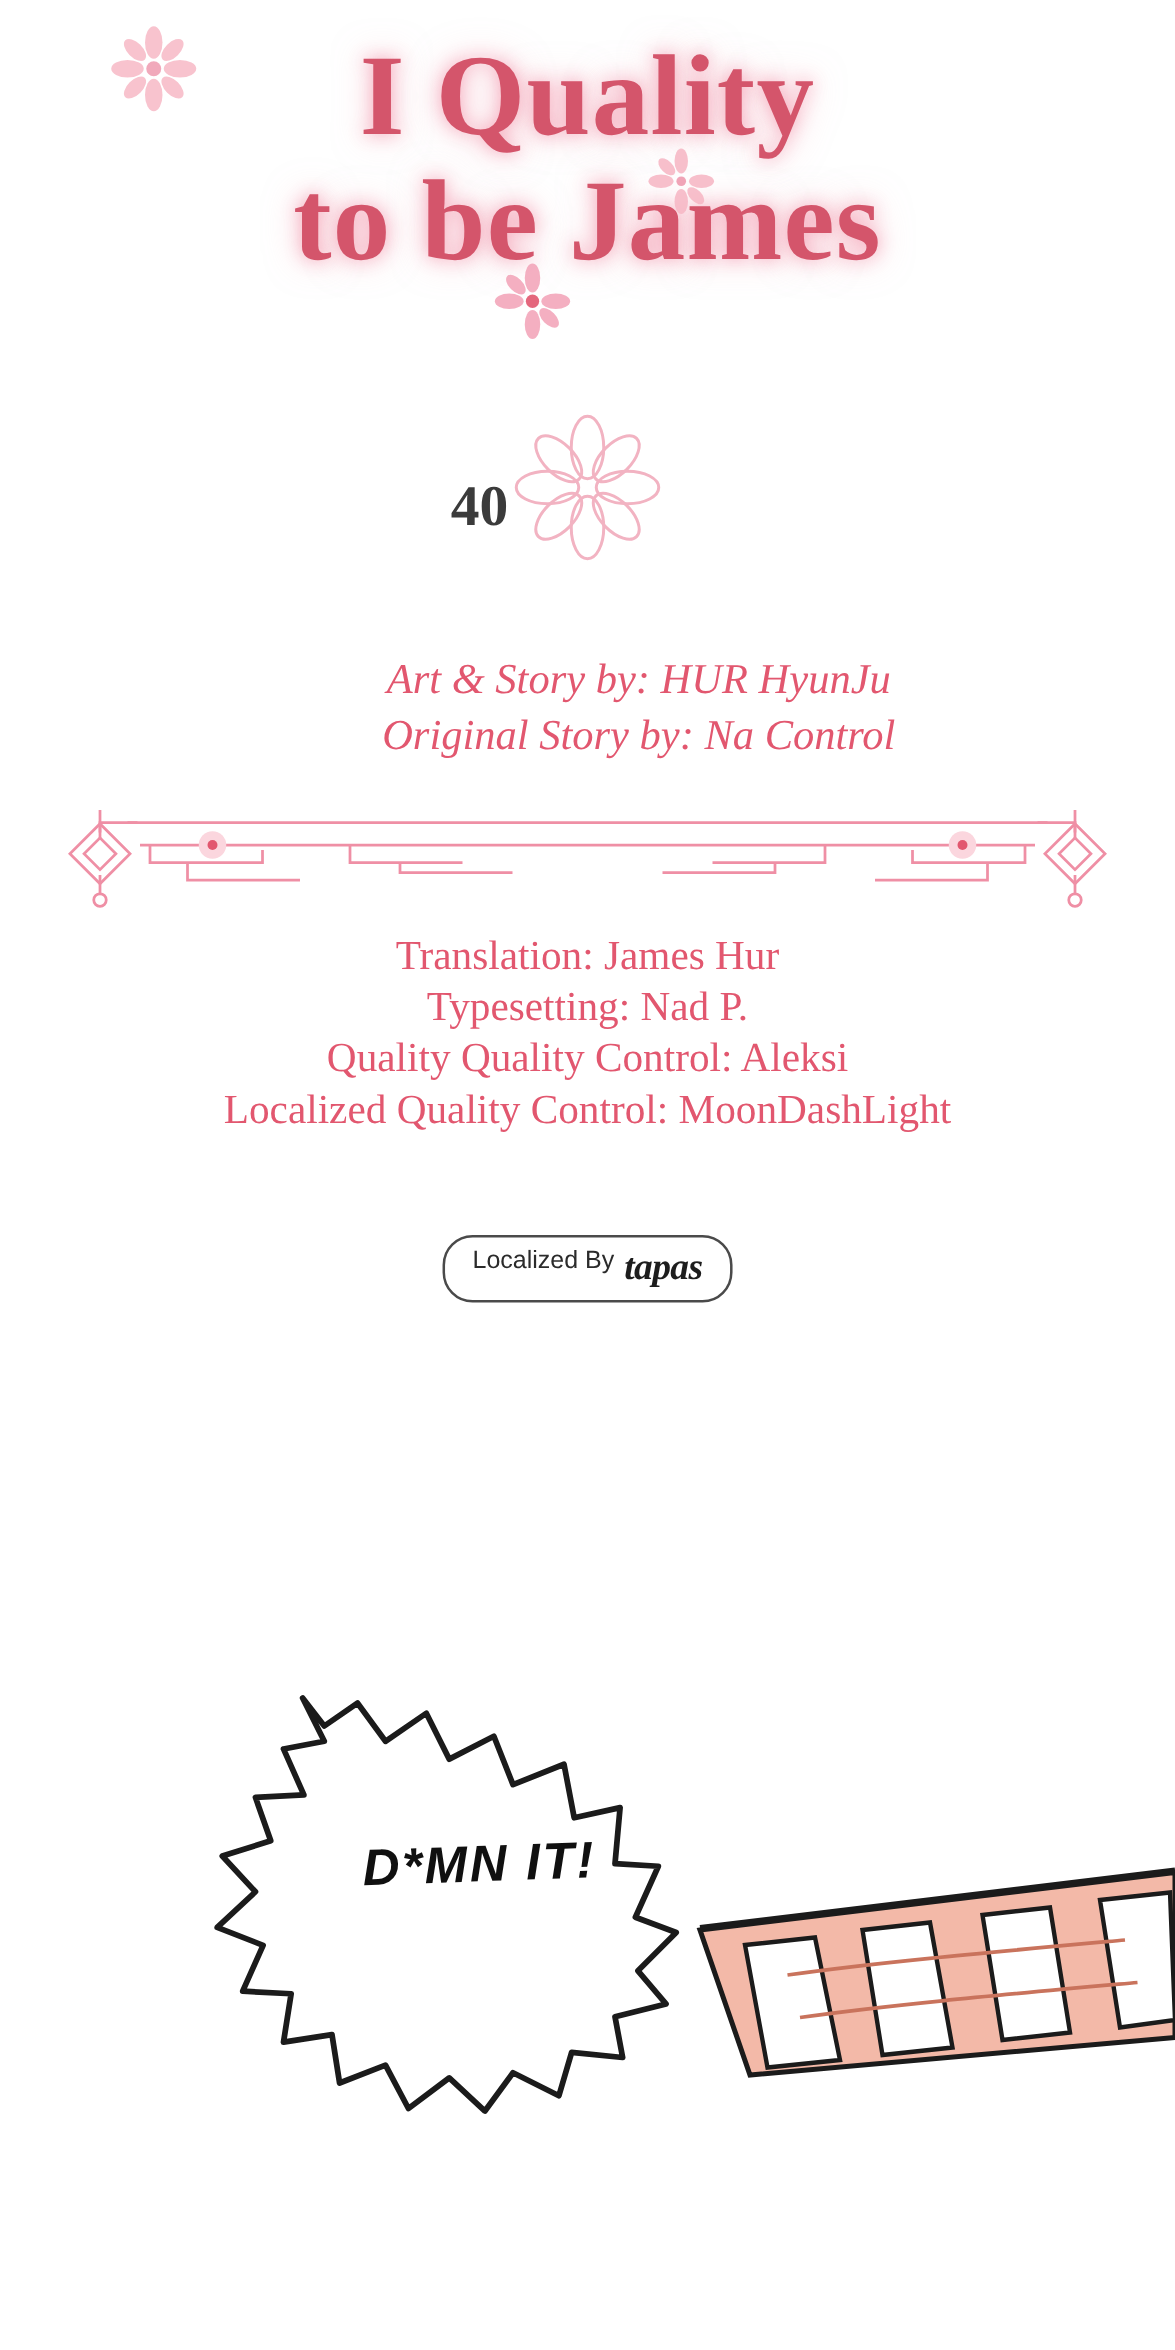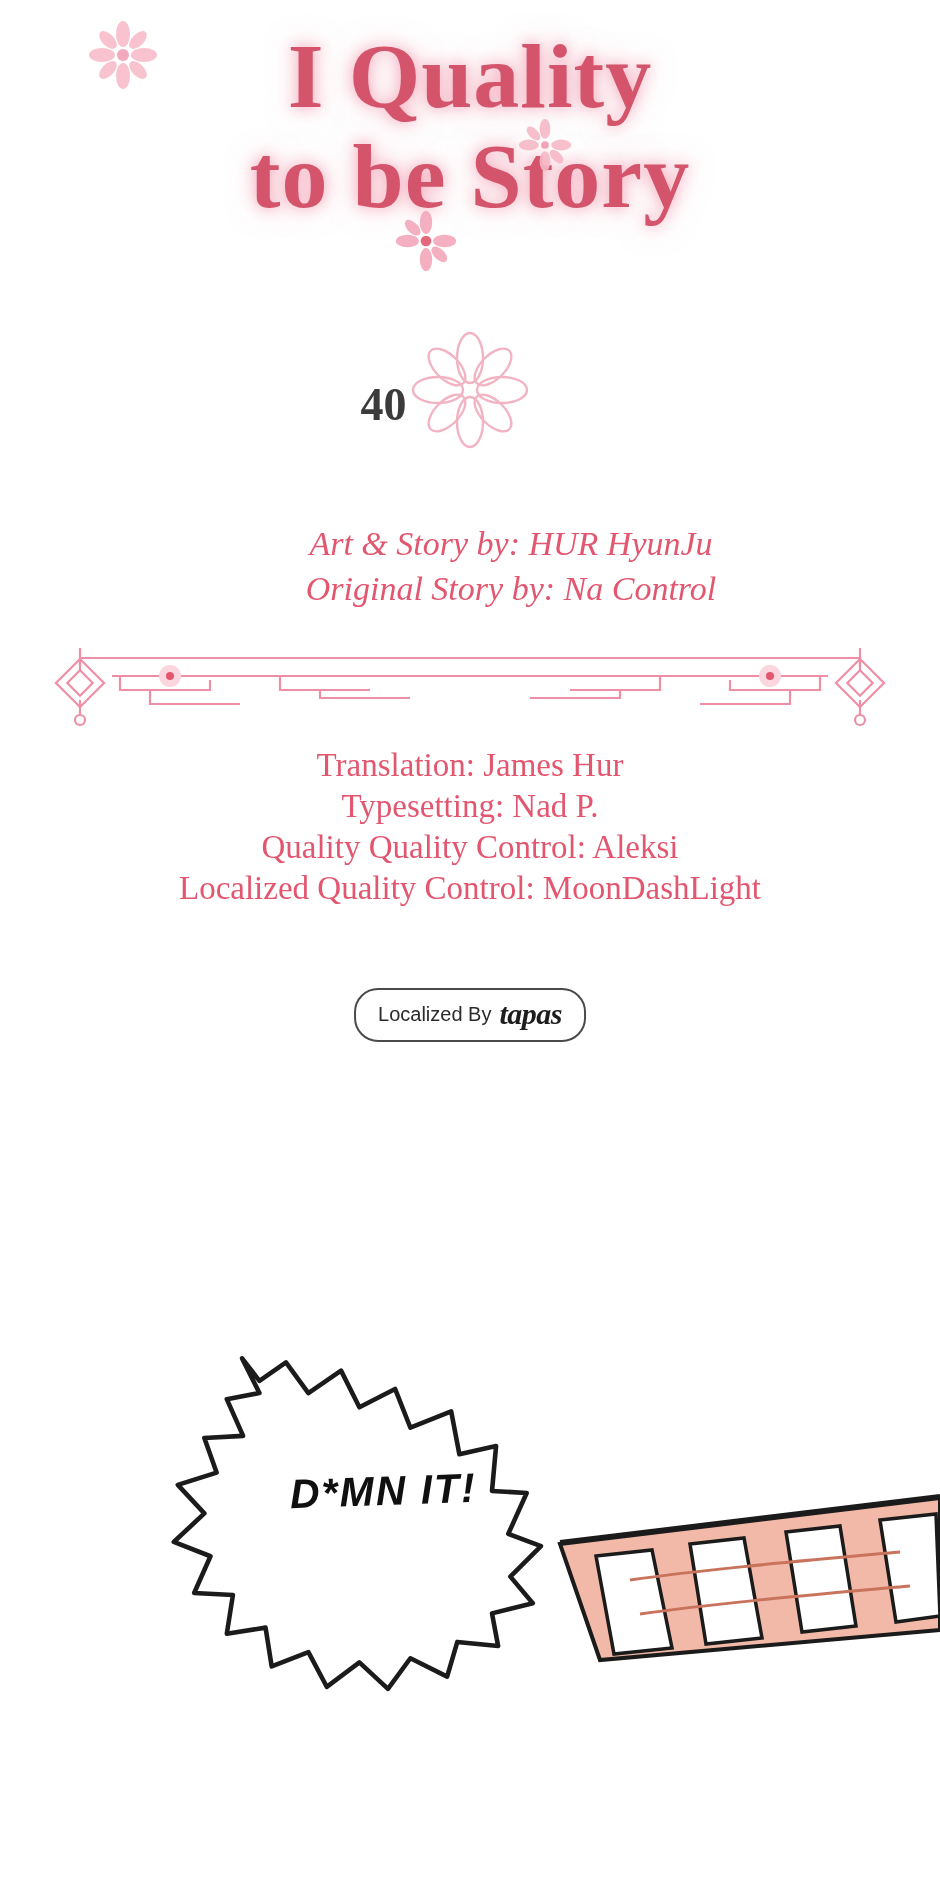--- a/index.html
+++ b/index.html
@@ -120,21 +120,21 @@
   
   .localized-badge {
     position: absolute;
     top: 988px;
     left: 50%;
     transform: translateX(-50%);
     border: 2px solid #4a4a4a;
     border-radius: 24px;
     padding: 7px 22px 9px 22px;
     display: flex;
-    align-items: center;
+    align-items: flex-start;
     gap: 8px;
     background: #fff;
   }
   .localized-text {
     font-family: "Liberation Sans", sans-serif;
     font-size: 20px;
     color: #2b2b2b;
   }
   .tapas-text {
     font-family: "Liberation Serif", serif;
@@ -213,21 +213,21 @@
           <ellipse cx="14" cy="35" rx="13" ry="7"></ellipse>
           <ellipse cx="56" cy="35" rx="13" ry="7"></ellipse>
           <ellipse cx="20" cy="20" rx="11" ry="6" transform="rotate(45 20 20)"></ellipse>
           <ellipse cx="50" cy="50" rx="11" ry="6" transform="rotate(45 50 50)"></ellipse>
           <circle cx="35" cy="35" r="6" fill="#e2576f"></circle>
         </g>
       </svg>
     </div>
 
     <div class="title-line title-line-1">I Quality</div>
-    <div class="title-line title-line-2">to be Story</div>
+    <div class="title-line title-line-2">to be James</div>
   </div>
 
   <div class="chapter-wrap">
     <div class="chapter-flower">
       <svg width="120" height="120" viewBox="0 0 120 120">
         <g fill="none" stroke="#f2b3c2" stroke-width="2.4">
           <ellipse cx="60" cy="28" rx="13" ry="25"></ellipse>
           <ellipse cx="60" cy="92" rx="13" ry="25"></ellipse>
           <ellipse cx="28" cy="60" rx="25" ry="13"></ellipse>
           <ellipse cx="92" cy="60" rx="25" ry="13"></ellipse>

